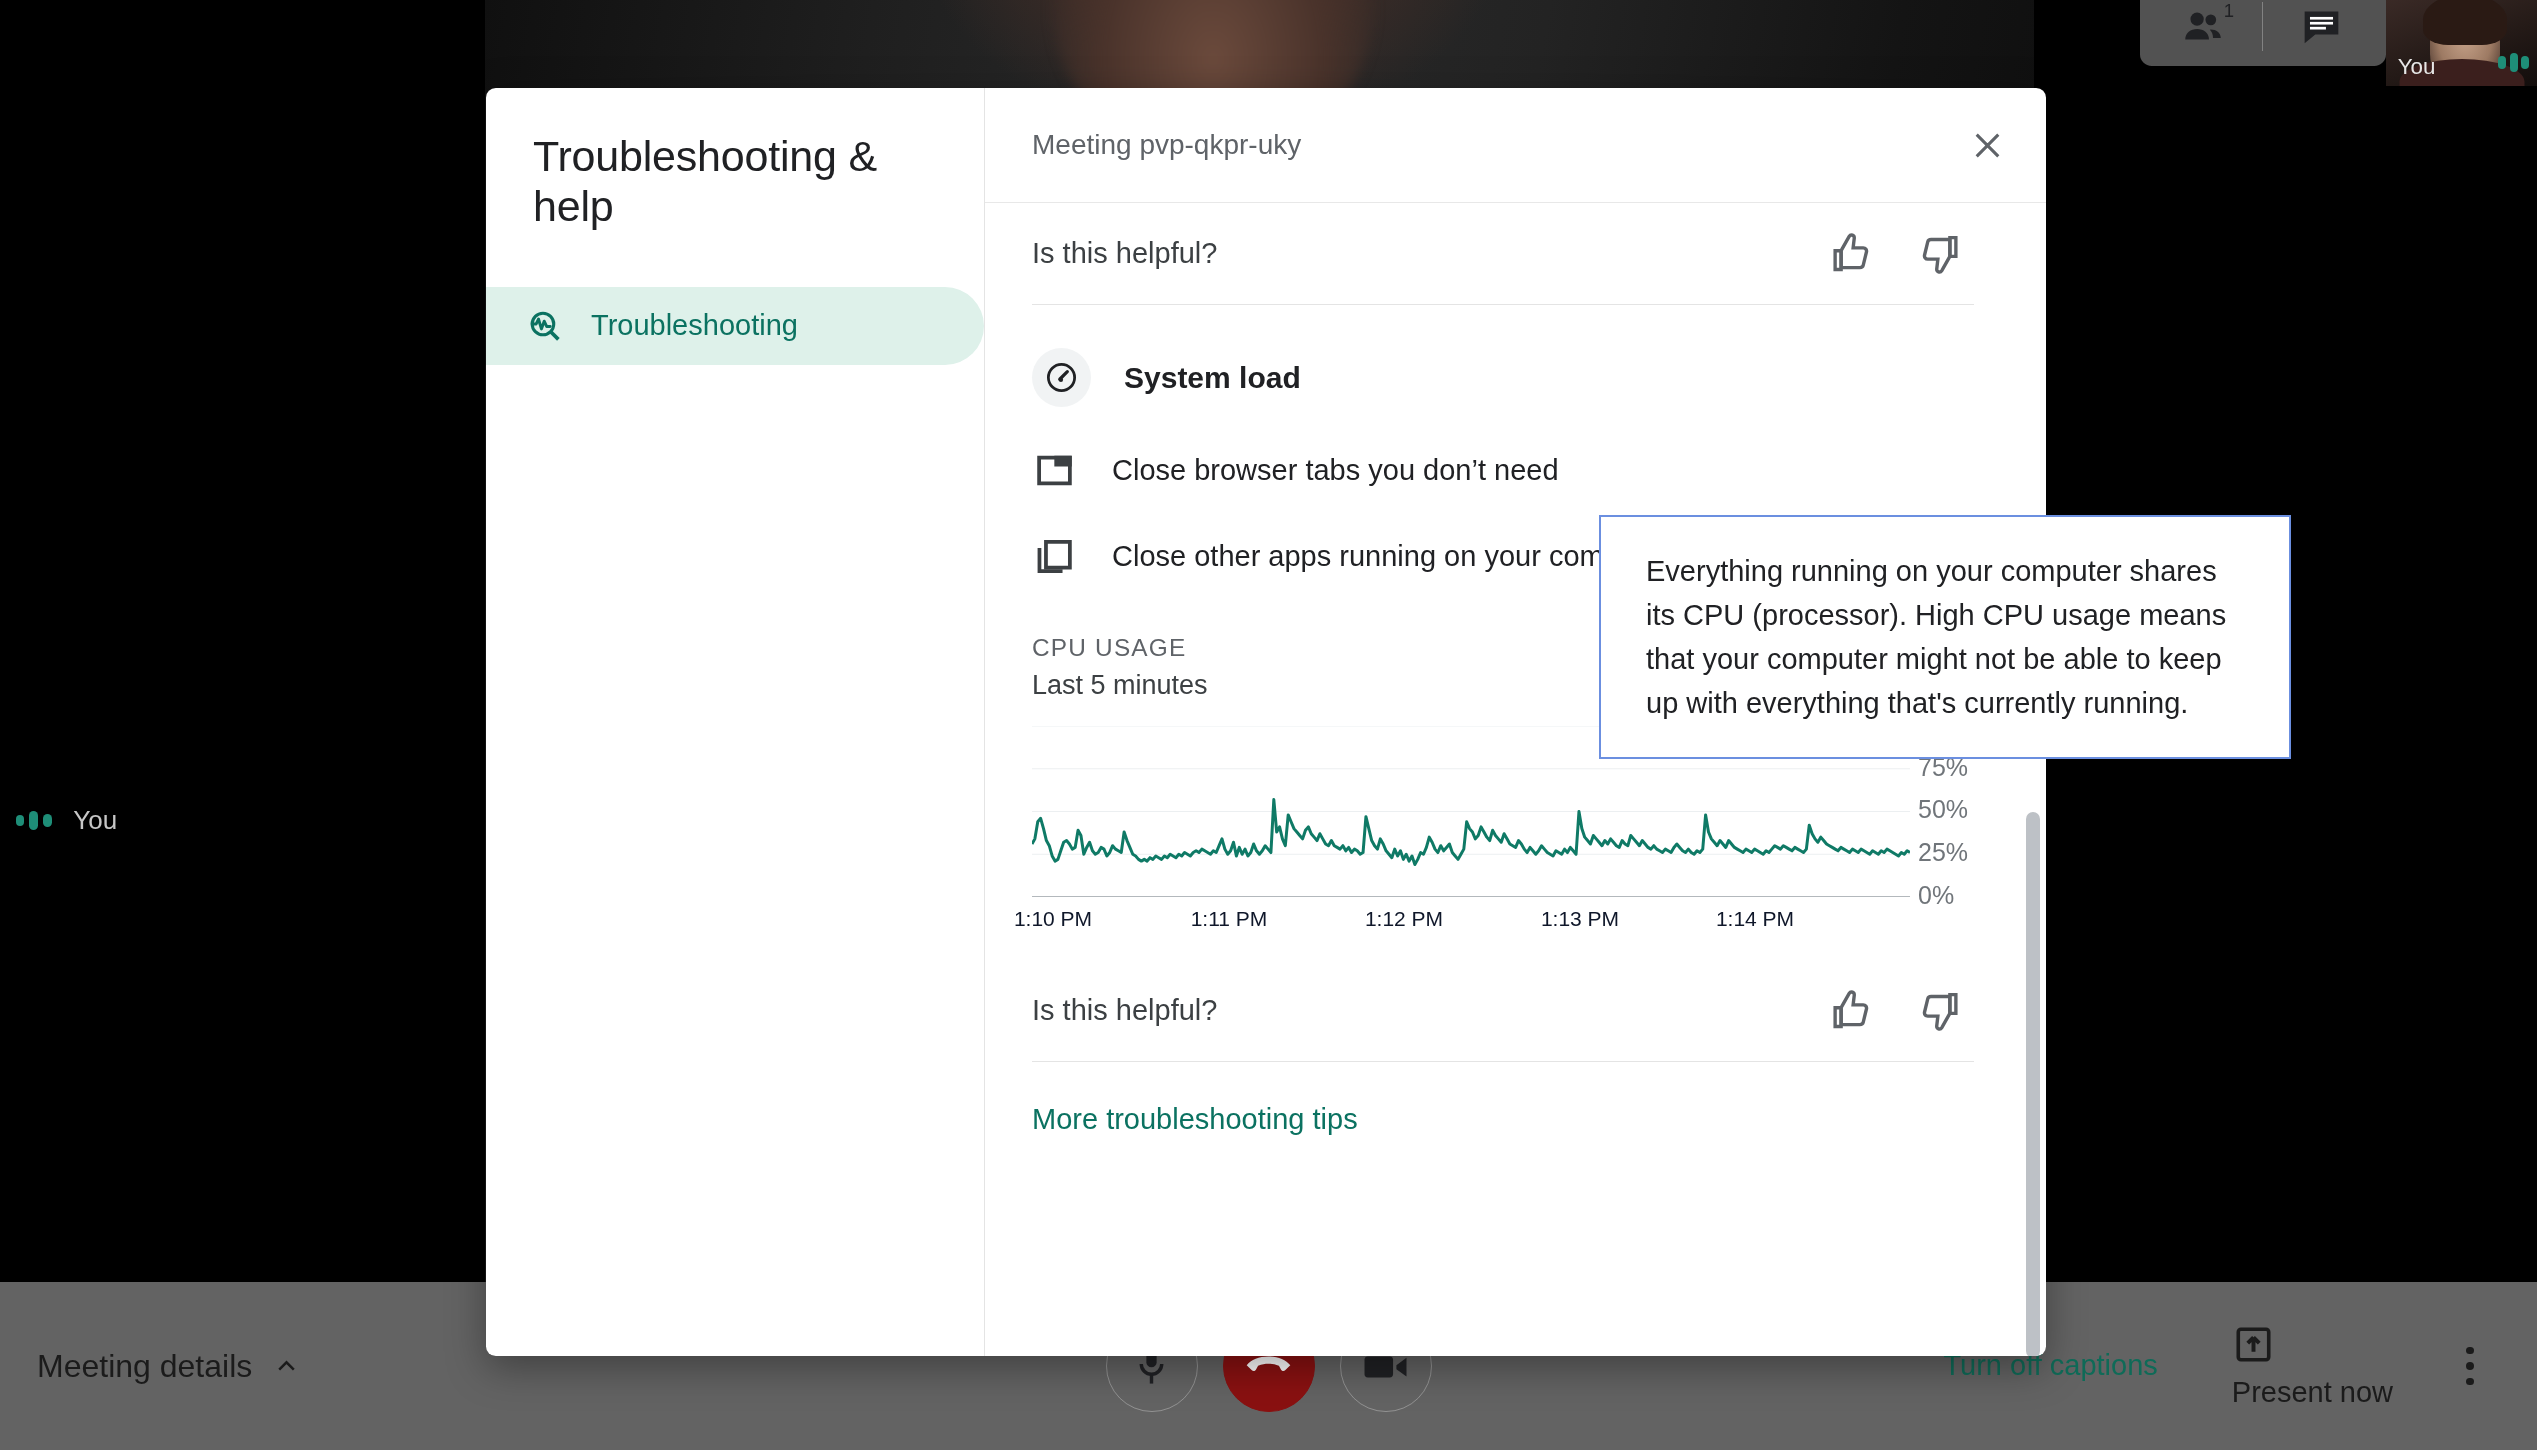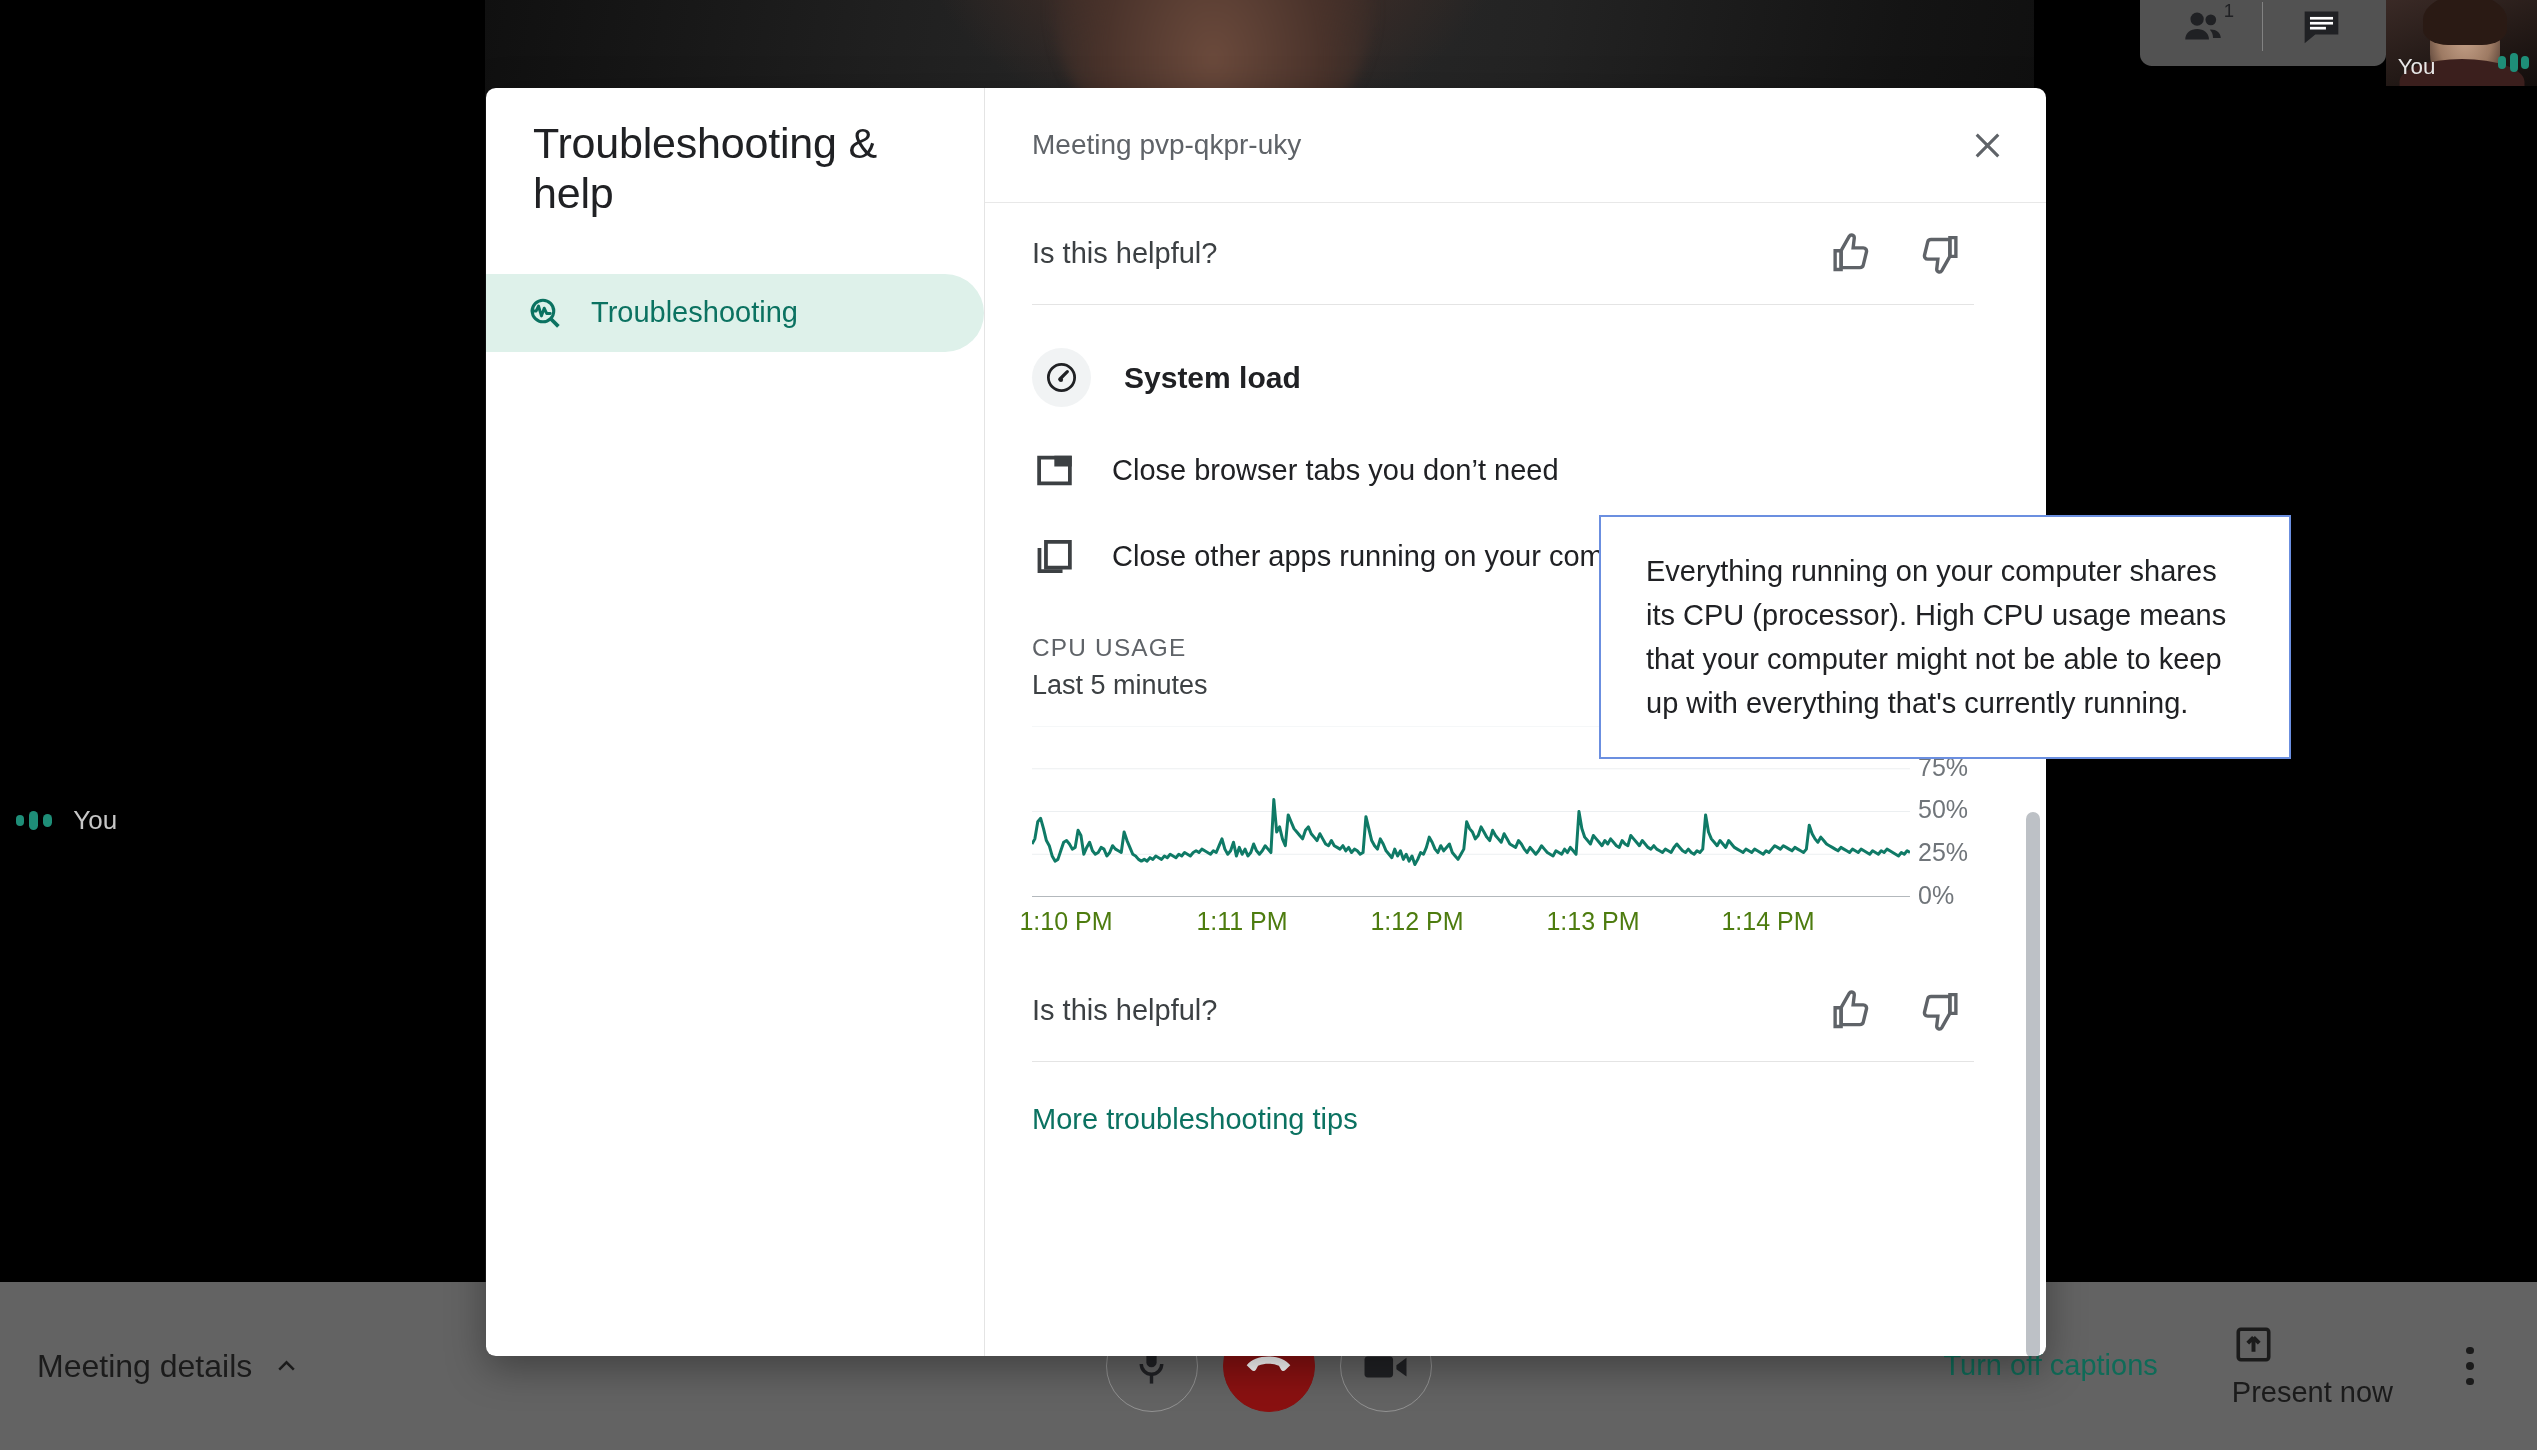--- a/index.html
+++ b/index.html
@@ -116,21 +116,21 @@
   
   .dialog {
     position: absolute; left: 486px; top: 88px;
     width: 1560px; height: 1268px;
     background: #fff; border-radius: 9.8px;
     box-shadow: 0 11.7px 39px rgba(0,0,0,0.35);
     display: flex; overflow: hidden;
   }
 
   
-  .dlg-side { width: 499px; flex: none; border-right: 1px solid #e4e4e4; padding-top: 30px; }
+  .dlg-side { width: 499px; flex: none; border-right: 1px solid #e4e4e4; padding-top: 43px; }
   .dlg-title {
     font-size: 43px; line-height: 1.17; color: #202124;
     padding: 0 47px; font-weight: 400; letter-spacing: -0.2px;
   }
   .side-nav { margin-top: 55px; }
   .side-item {
     display: flex; align-items: center; gap: 27px;
     height: 78px; margin: 0 0 17.6px 0;
     padding-left: 39px;
     border-radius: 0 39px 39px 0;
@@ -186,21 +186,21 @@
 
   .chart-area { position: relative; margin-top: 25px; height: 205px; }
   .plot { position: absolute; left: 0; top: 0; width: 878px; height: 171px; }
   .ylabels {
     position: absolute; left: 886px; top: -11.7px; width: 117px; height: 195px;
   }
   .ylabels span {
     position: absolute; font-size: 25px; color: #70757a; left: 0;
   }
   .xlabels { position: absolute; left: 0; top: 181px; width: 878px; height: 39px; }
-  .xlabels span { position: absolute; font-size: 25px; color: #4d7c0f; transform: translateX(-50%); margin-left: 13px; }
+  .xlabels span { position: absolute; font-size: 21px; color: #0f172a; transform: translateX(-50%); }
 
   .more-tips {
     margin-top: 41px; font-size: 29px; color: #0b7261;
   }
 
   
   .dlg-scrollbar {
     position: absolute; right: 5.9px; top: 119px; width: 13.7px; bottom: 13.7px;
   }
   .dlg-scrollthumb {

